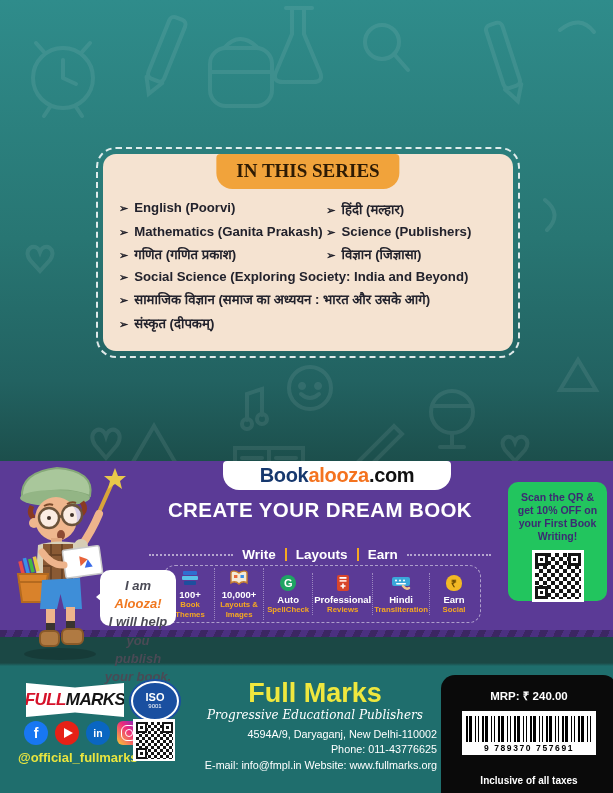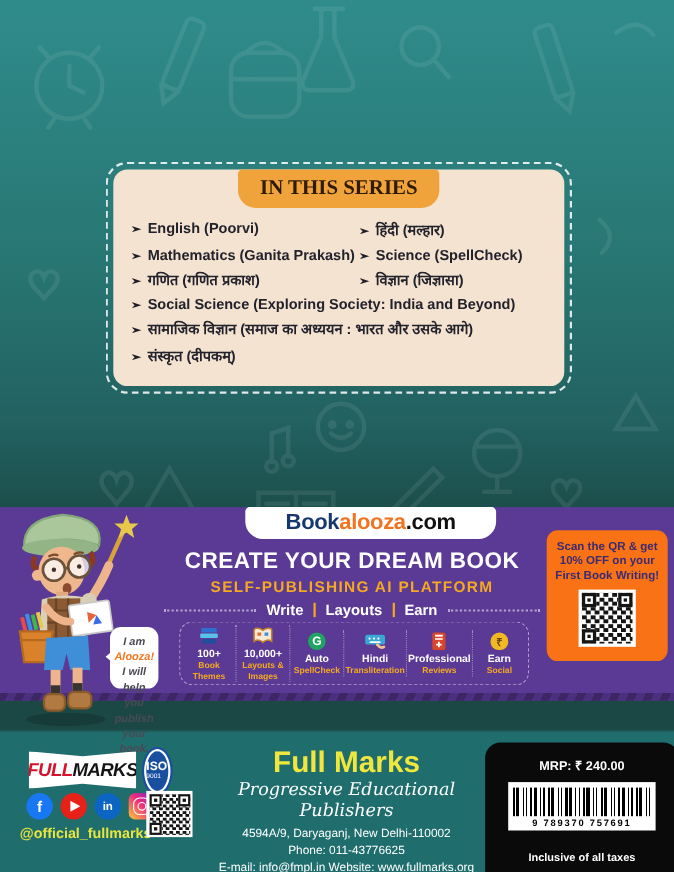--- a/index.html
+++ b/index.html
@@ -40,65 +40,65 @@
   .features { position:absolute; left:163px; top:104px; width:318px; height:58px;
     border:1.6px dashed rgba(255,255,255,.5); border-radius:12px; display:flex; align-items:center; padding:4px 2px;}
   .feat { flex:1; text-align:center; border-right:1.6px dotted rgba(255,255,255,.4); padding:1px 1px; }
   .feat:last-child { border-right:none; }
   .feat .ic { height:18px; display:flex; align-items:center; justify-content:center; margin-bottom:2px; }
   .feat .v { color:#fff; font-weight:bold; font-size:9.5px; line-height:1.2; }
   .feat .l { color:#f6a821; font-weight:bold; font-size:7.8px; line-height:1.2; }
   .ic-g { width:16px; height:16px; border-radius:50%; background:#1fa463; color:#fff; font-weight:bold; font-size:11px; display:flex; align-items:center; justify-content:center;}
   .ic-money { width:16px; height:16px; border-radius:50% 50% 45% 45%; background:#f2b824; color:#6b4a00; font-weight:bold; font-size:10px; display:flex; align-items:center; justify-content:center;}
 
-  .qr-card { position:absolute; right:6px; top:21px; width:110px; height:119px;
-    background:#f97316; border-radius:10px; padding:9px 6px 0; }
+  .qr-card { position:absolute; right:6px; top:21px; width:99px; height:119px;
+    background:#22c55e; border-radius:10px; padding:9px 6px 0; }
   .qr-card .t { color:#3c2b72; font-weight:bold; font-size:10.5px; line-height:1.25; text-align:center; }
   .qr-box { width:52px; height:52px; background:#fff; margin:6px auto 0; padding:3px; }
   .qr-checker { position:relative; width:100%; height:100%;
     background-image:repeating-conic-gradient(#151515 0% 25%, transparent 0% 50%); background-size:8px 8px; }
   .fnd { position:absolute; width:13px; height:13px; border:3px solid #151515; background:#fff; }
   .fnd::after { content:""; position:absolute; inset:2px; background:#151515; }
   .fnd.tl{top:0;left:0;} .fnd.tr{top:0;right:0;} .fnd.bl{bottom:0;left:0;}
 
   .mascot { position:absolute; left:2px; top:456px; }
-  .bubble { position:absolute; left:100px; top:570px; width:44px; height:56px; background:#fff;
+  .bubble { position:absolute; left:100px; top:570px; width:76px; height:56px; background:#fff;
     border-radius:10px; padding:7px 4px; text-align:center; font-style:italic; font-weight:bold;
-    font-size:10px; line-height:1.4; color:#4a4a55; }
+    font-size:13px; line-height:1.4; color:#4a4a55; }
   .bubble::before { content:""; position:absolute; left:-9px; top:22px;
     border:5px solid transparent; border-right:6px solid #fff; }
   .bubble .nm { color:#f07820; }
 
   
   .logo-box { position:absolute; left:26px; top:683px; width:98px; height:34px; background:#fff;
     clip-path:polygon(0 0,50% 13%,100% 0,100% 100%,50% 87%,0 100%);
     display:flex; align-items:center; justify-content:center;
     font-weight:bold; font-style:italic; font-size:17px; letter-spacing:-.6px;
     filter:drop-shadow(0 0 1px #000); }
   .f-red { color:#d6122a; } .f-blk { color:#141414; }
-  .iso { position:absolute; left:131px; top:681px; width:24px; height:40px; border-radius:50%;
+  .iso { position:absolute; left:131px; top:681px; width:48px; height:40px; border-radius:50%;
     background:#1a4fa0; border:2px solid #fff; box-shadow:0 0 0 2px #1a4fa0;
-    display:flex; flex-direction:column; justify-content:center; color:#fff; }
+    display:flex; flex-direction:column; align-items:center; justify-content:center; color:#fff; }
   .iso-1 { font-weight:bold; font-size:11px; line-height:1; } .iso-2 { font-size:6px; line-height:1.2; }
   .socials { position:absolute; left:24px; top:721px; display:flex; gap:7px; align-items:center; }
   .sic { width:24px; height:24px; border-radius:50%; display:flex; align-items:center; justify-content:center; color:#fff; font-weight:bold; }
   .fb { background:#1877f2; font-size:14px; }
   .yt { background:#e62117; }
   .yt i { display:block; width:0; height:0; border-left:9px solid #fff; border-top:5px solid transparent; border-bottom:5px solid transparent; margin-left:2px;}
   .li { background:#0a66c2; font-size:10.5px; }
   .ig { width:24px; height:24px; border-radius:6px; background:linear-gradient(45deg,#f9ce34,#ee2a7b 55%,#6228d7); position:relative; }
   .ig .frame { position:absolute; inset:4px; border:1.6px solid #fff; border-radius:6px; }
   .ig .lens { position:absolute; left:8px; top:8px; width:8px; height:8px; border:1.6px solid #fff; border-radius:50%; }
   .handle { position:absolute; left:18px; top:750px; color:#e9e53f; font-weight:bold; font-size:13px; }
   .fqr { position:absolute; left:133px; top:719px; width:42px; height:42px; background:#fff; padding:2.5px; }
 
   .pub { position:absolute; left:193px; top:679px; width:244px; text-align:center; color:#fff; }
   .pub-name { color:#efe73e; font-weight:bold; font-size:27px; line-height:1.05; }
-  .pub-tag { font-family:"DejaVu Serif", serif; font-style:italic; font-size:16px; margin:1px 0 5px; }
-  .pub-line { font-size:10.8px; line-height:1.4; }
+  .pub-tag { font-family:"DejaVu Serif", serif; font-style:italic; font-size:12px; margin:1px 0 5px; }
+  .pub-line { font-size:10.8px; line-height:1.4;text-align:right; }
 
   .price { position:absolute; left:441px; top:675px; width:176px; height:118px; background:#0a0a0a;
     border-radius:14px 14px 0 0; text-align:center; color:#fff; }
   .mrp { font-weight:bold; font-size:11.5px; margin-top:13px; }
   .bc-box { width:134px; background:#fff; margin:8px auto 0; padding:5px 4px 2px;text-align:center; }
   .bars { height:26px;
     background:repeating-linear-gradient(90deg,#000 0 2px,#fff 2px 3px,#000 3px 6px,#fff 6px 9px,#000 9px 10px,#fff 10px 12px,#000 12px 13px,#fff 13px 16px); }
   .bc-digits { color:#000; font-weight:bold; font-size:8.5px; letter-spacing:1.6px; margin-top:1px; }
   .tax { font-weight:bold; font-size:10px; margin-top:20px; }
 </style>
@@ -152,21 +152,21 @@
               <span>हिंदी (मल्हार)</span>
             </div>
         </div>
         <div class="s-row">
           <div class="s-item col1">
               <span class="blt">➢</span>
               <span>Mathematics (Ganita Prakash)</span>
             </div>
           <div class="s-item col2">
               <span class="blt">➢</span>
-              <span>Science (SpellCheck)</span>
+              <span>Science (Publishers)</span>
             </div>
         </div>
         <div class="s-row">
           <div class="s-item col1">
               <span class="blt">➢</span>
               <span>गणित (गणित प्रकाश)</span>
             </div>
           <div class="s-item col2">
               <span class="blt">➢</span>
               <span>विज्ञान (जिज्ञासा)</span>
@@ -194,21 +194,20 @@
     </div>
   </div>
 
   <div class="bkz">
     <div class="pill">
       <span class="b1">Book</span>
         <span class="b2">alooza</span>
         <span class="b3">.com</span>
     </div>
     <div class="create">CREATE YOUR DREAM BOOK</div>
-    <div class="selfpub">SELF-PUBLISHING AI PLATFORM</div>
     <div class="wpe">
       <span class="dots"></span>
       <span class="w">Write</span>
         <span class="sep"></span>
       <span class="w">Layouts</span>
         <span class="sep"></span>
       <span class="w">Earn</span>
       <span class="dots"></span>
     </div>
     <div class="features">
@@ -236,43 +235,43 @@
       </div>
       <div class="feat">
         <div class="ic">
             <span class="ic-g">G</span>
           </div>
         <div class="v">Auto</div>
         <div class="l">SpellCheck</div>
       </div>
       <div class="feat">
         <div class="ic">
+          <svg width="16" height="18">
+              <rect x="2" y="1" width="12" height="16" rx="2" fill="#d8452b"></rect>
+              <rect x="4.5" y="3" width="7" height="1.8" fill="#fff"></rect>
+              <rect x="4.5" y="6" width="7" height="1.8" fill="#ffd9cf"></rect>
+              <path d="M8 9.5 v5 M5.5 12 h5" stroke="#fff" stroke-width="1.6"></path>
+            </svg>
+        </div>
+        <div class="v">Professional</div>
+        <div class="l">Reviews</div>
+      </div>
+      <div class="feat">
+        <div class="ic">
           <svg width="20" height="16">
               <rect x="1" y="2" width="18" height="9" rx="2" fill="#3aa7d9"></rect>
               <circle cx="5" cy="5.5" r="1" fill="#fff"></circle>
               <circle cx="9" cy="5.5" r="1" fill="#fff"></circle>
               <circle cx="13" cy="5.5" r="1" fill="#fff"></circle>
               <rect x="5" y="8" width="10" height="1.6" rx=".8" fill="#fff"></rect>
               <path d="M12 11 q3 4 6 2" stroke="#f2c48c" stroke-width="2.4" fill="none" stroke-linecap="round"></path>
             </svg>
         </div>
         <div class="v">Hindi</div>
         <div class="l">Transliteration</div>
-      </div>
-      <div class="feat">
-        <div class="ic">
-          <svg width="16" height="18">
-              <rect x="2" y="1" width="12" height="16" rx="2" fill="#d8452b"></rect>
-              <rect x="4.5" y="3" width="7" height="1.8" fill="#fff"></rect>
-              <rect x="4.5" y="6" width="7" height="1.8" fill="#ffd9cf"></rect>
-              <path d="M8 9.5 v5 M5.5 12 h5" stroke="#fff" stroke-width="1.6"></path>
-            </svg>
-        </div>
-        <div class="v">Professional</div>
-        <div class="l">Reviews</div>
       </div>
       <div class="feat">
         <div class="ic">
             <span class="ic-money">₹</span>
           </div>
         <div class="v">Earn</div>
         <div class="l">Social</div>
       </div>
     </div>
     <div class="qr-card">

